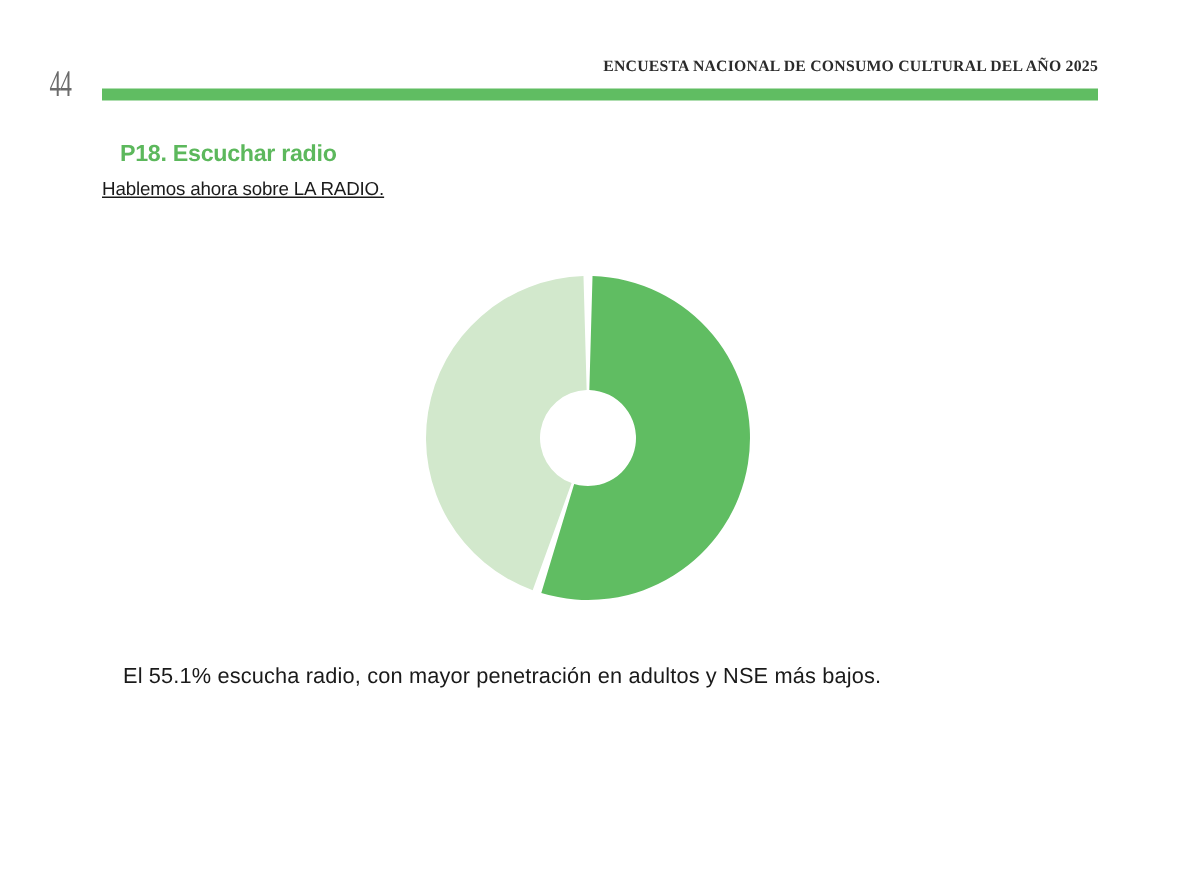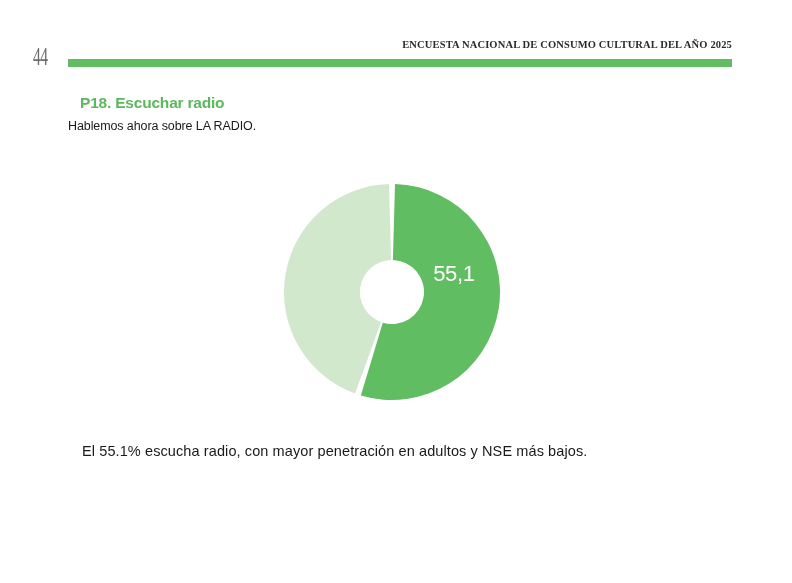--- a/index.html
+++ b/index.html
@@ -65,20 +65,21 @@
   }
   #section-subtitle {
     position: absolute;
     left: 68px;
     top: 119px;
     font-size: 12.5px;
     font-weight: 400;
     color: #1a1a1a;
     letter-spacing: -0.1px;
     white-space: nowrap;
+    text-decoration: underline;
   }
 
   
   #chart-area {
     position: absolute;
     left: 284px;
     top: 184px;
     width: 216px;
     height: 216px;
   }
@@ -142,17 +143,16 @@
 <div id="chart-area">
   <svg id="donut-svg" viewBox="0 0 216 216">
     <g id="donut-slices">
         <path d="M 111.01553698214542 0.042107575641736616 A 108 108 0 1 1 76.85675372075946 211.4122730201332 L 98.77237147281761 138.64067348744686 A 32 32 0 1 0 108.8934924391542 76.01247631870866 Z" fill="#60bd62"></path>
         <path d="M 71.1326846710997 209.51256602233752 A 108 108 0 0 1 104.98446301785454 0.042107575641736616 L 107.10650756084578 76.01247631870866 A 32 32 0 0 0 97.07635101365916 138.07779733995184 Z" fill="#d2e8cc"></path>
       </g>
   </svg>
 
 
   <div class="slice-label" id="label-si">
-    <span class="lbl-value">55,1</span>
   </div>
 </div>
 
 <div id="caption">El 55.1% escucha radio, con mayor penetración en adultos y NSE más bajos.</div>
 
 </body></html>

